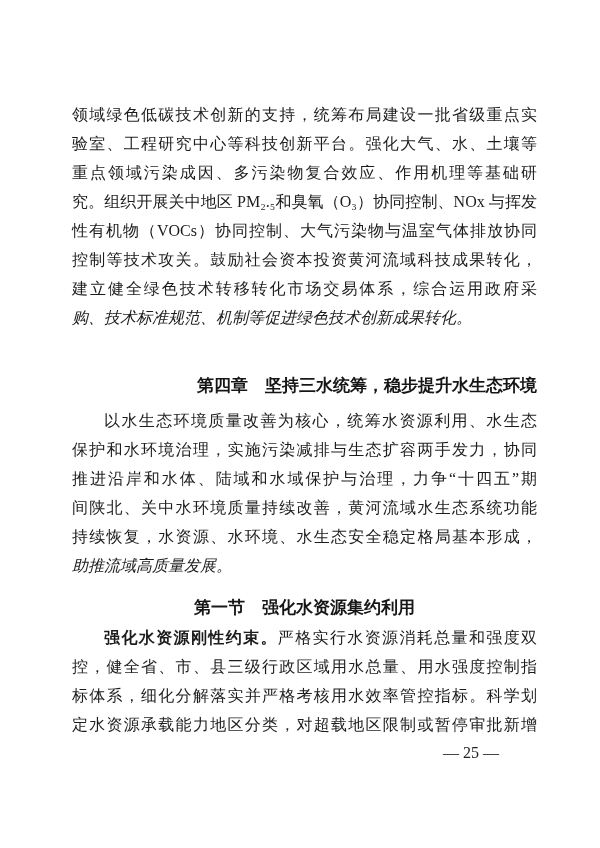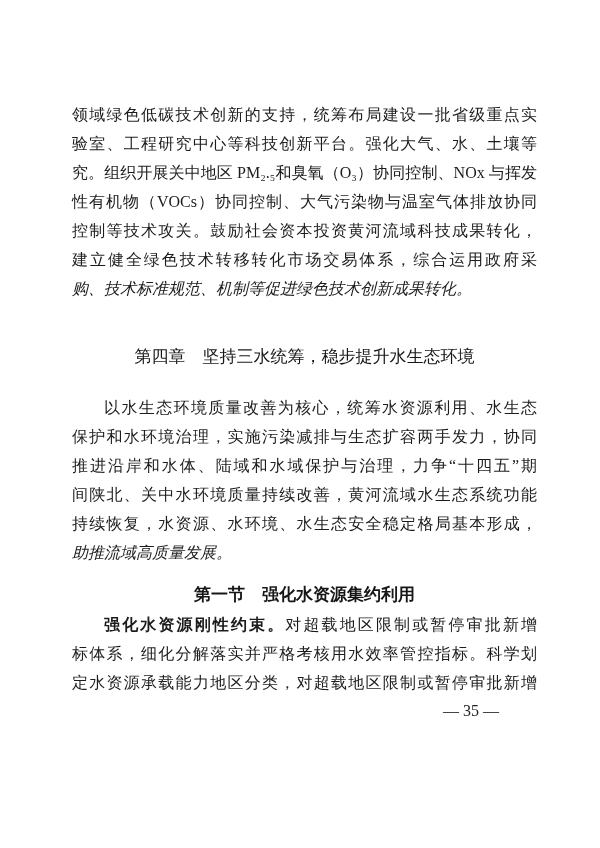--- a/index.html
+++ b/index.html
@@ -24,35 +24,35 @@
     text-align: justify;
     text-align-last: justify;
     white-space: nowrap;
   }
   .line-last { text-align-last: left; font-style: italic; }
   .indent { text-indent: 2em; }
   .chapter-heading {
     margin-top: 38px;
     line-height: 32px;
     font-size: 17px;
-    font-weight: 400;
-    text-align: center;
+    font-weight: 700;
+    text-align: right;
     font-family: "Liberation Sans", "DejaVu Sans", sans-serif;
     color: #161616;
   }
   .section-heading {
     margin-top: 15px;
     line-height: 26px;
     font-size: 17px;
     font-weight: 700;
     text-align: center;
     font-family: "Liberation Sans", "DejaVu Sans", sans-serif;
     color: #161616;
   }
-  .p2 { margin-top: 20px; }
+  .p2 { margin-top: 4px; }
   .p3 { margin-top: 2px; }
   .bold-lead {
     font-weight: 700;
     font-family: "Liberation Sans", "DejaVu Sans", sans-serif;
   }
   .page-number {
     margin-top: 4px;
     line-height: 20px;
     font-size: 16px;
     text-align: right;
@@ -62,20 +62,21 @@
 </style>
 </head>
 <body>
 
 <div class="page">
   <div class="content">
 
     <div class="para p1">
         <div class="line">领域绿色低碳技术创新的支持，统筹布局建设一批省级重点实</div>
         <div class="line">验室、工程研究中心等科技创新平台。强化大气、水、土壤等</div>
+        <div class="line">重点领域污染成因、多污染物复合效应、作用机理等基础研</div>
         <div class="line">究。组织开展关中地区 PM₂.₅和臭氧（O₃）协同控制、NOx 与挥发</div>
         <div class="line">性有机物（VOCs）协同控制、大气污染物与温室气体排放协同</div>
         <div class="line">控制等技术攻关。鼓励社会资本投资黄河流域科技成果转化，</div>
         <div class="line">建立健全绿色技术转移转化市场交易体系，综合运用政府采</div>
         <div class="line line-last">购、技术标准规范、机制等促进绿色技术创新成果转化。</div>
       </div>
 
     <div class="chapter-heading">第四章　坚持三水统筹，稳步提升水生态环境</div>
 
     <div class="para p2">
@@ -84,24 +85,25 @@
         <div class="line">推进沿岸和水体、陆域和水域保护与治理，力争“十四五”期</div>
         <div class="line">间陕北、关中水环境质量持续改善，黄河流域水生态系统功能</div>
         <div class="line">持续恢复，水资源、水环境、水生态安全稳定格局基本形成，</div>
         <div class="line line-last">助推流域高质量发展。</div>
       </div>
 
     <div class="section-heading">第一节　强化水资源集约利用</div>
 
     <div class="para p3">
       <div class="line indent">
-        <span class="bold-lead">强化水资源刚性约束。</span><span>对超载地区限制或暂停审批新增</span>
+        <span class="bold-lead">强化水资源刚性约束。</span><span>严格实行水资源消耗总量和强度双</span>
       </div>
       <div>
+          <div class="line">控，健全省、市、县三级行政区域用水总量、用水强度控制指</div>
           <div class="line">标体系，细化分解落实并严格考核用水效率管控指标。科学划</div>
           <div class="line">定水资源承载能力地区分类，对超载地区限制或暂停审批新增</div>
         </div>
     </div>
 
-    <div class="page-number">— 35 —</div>
+    <div class="page-number">— 25 —</div>
 
   </div>
 </div>
 
 </body></html>

